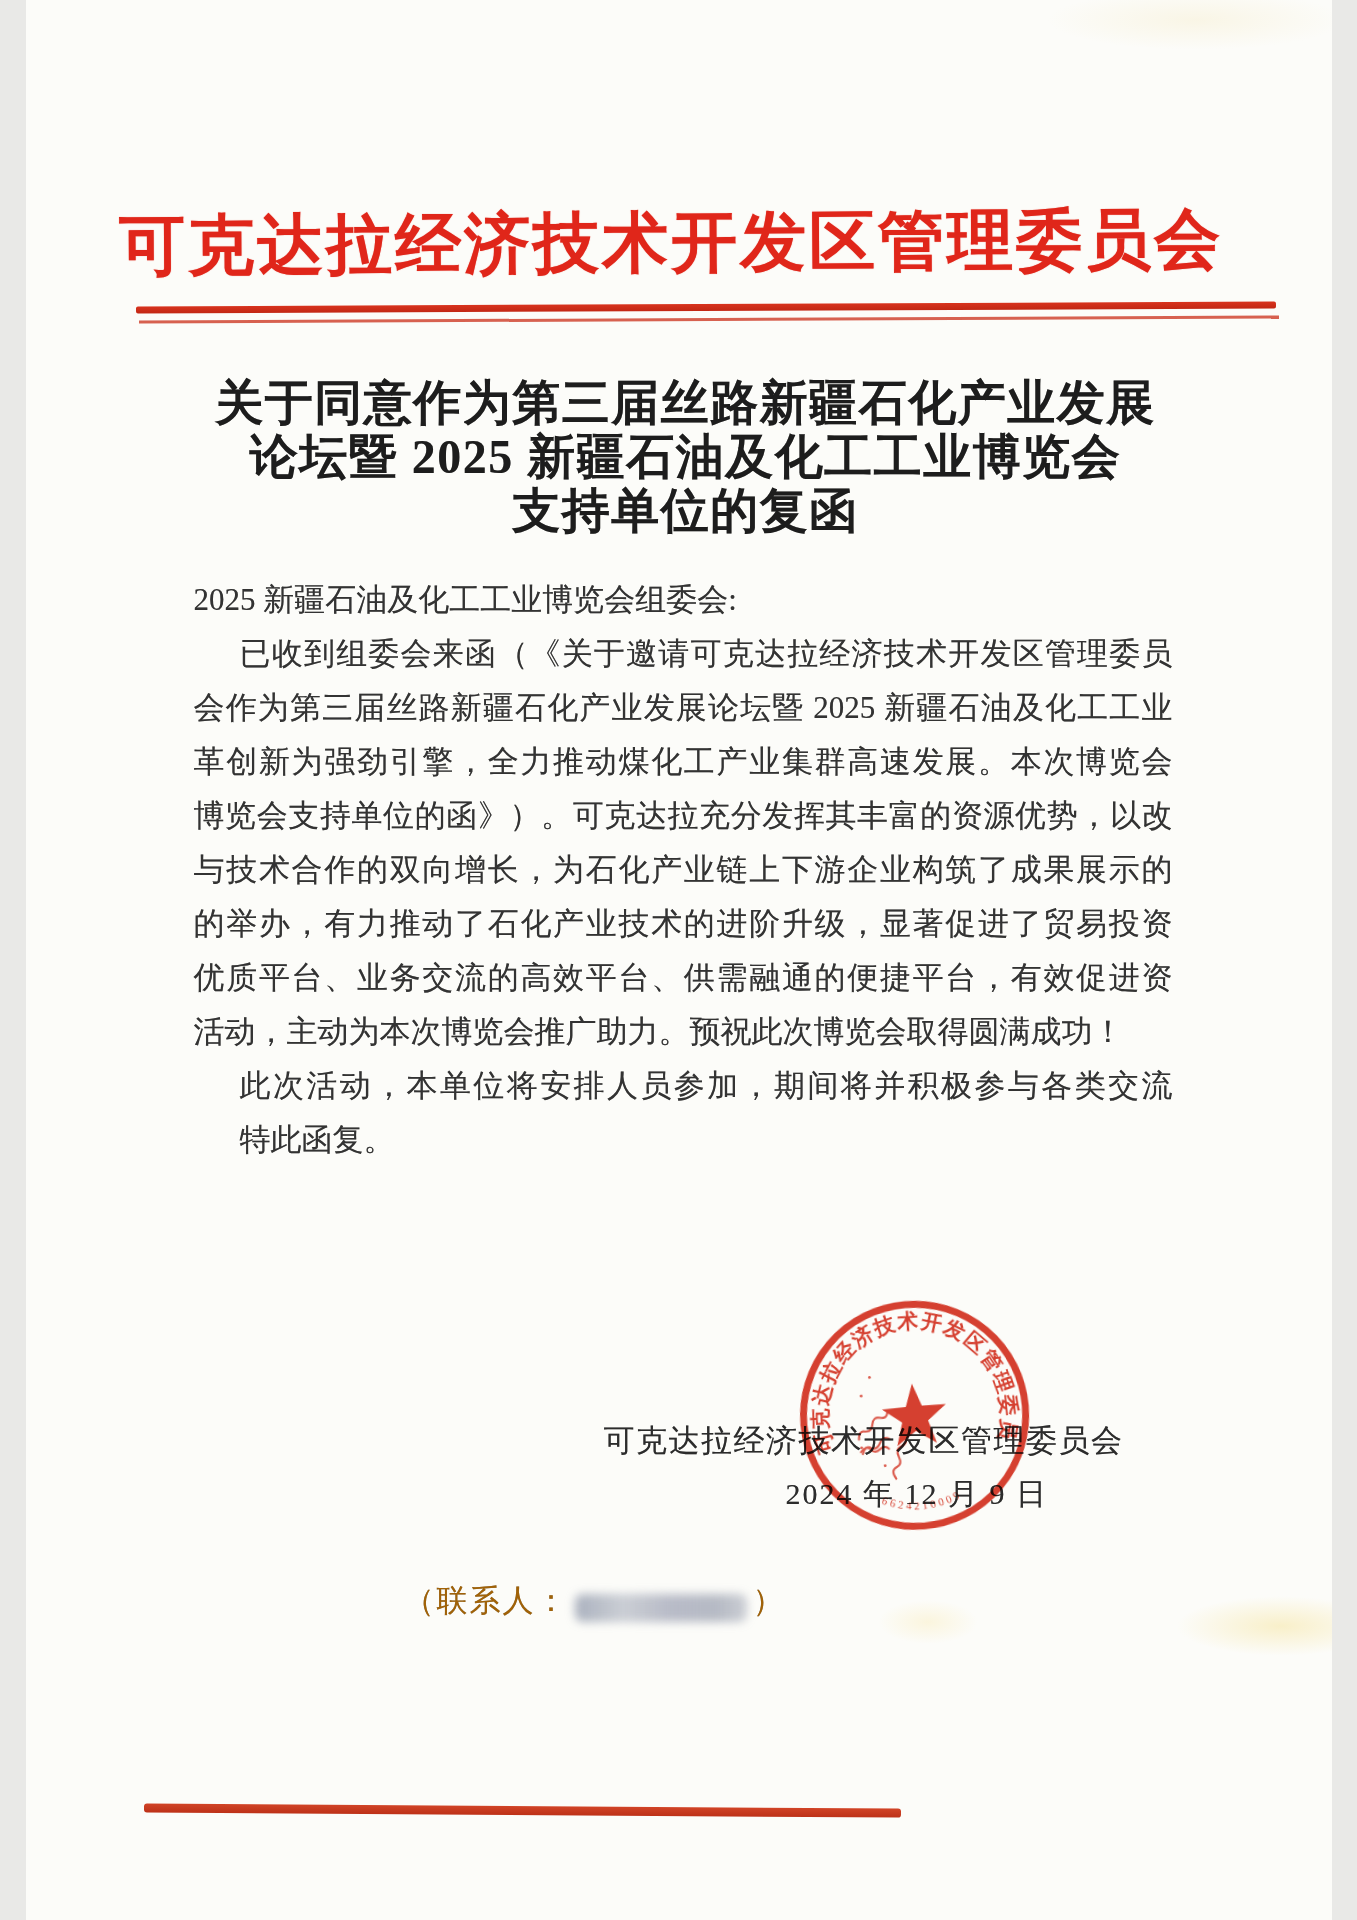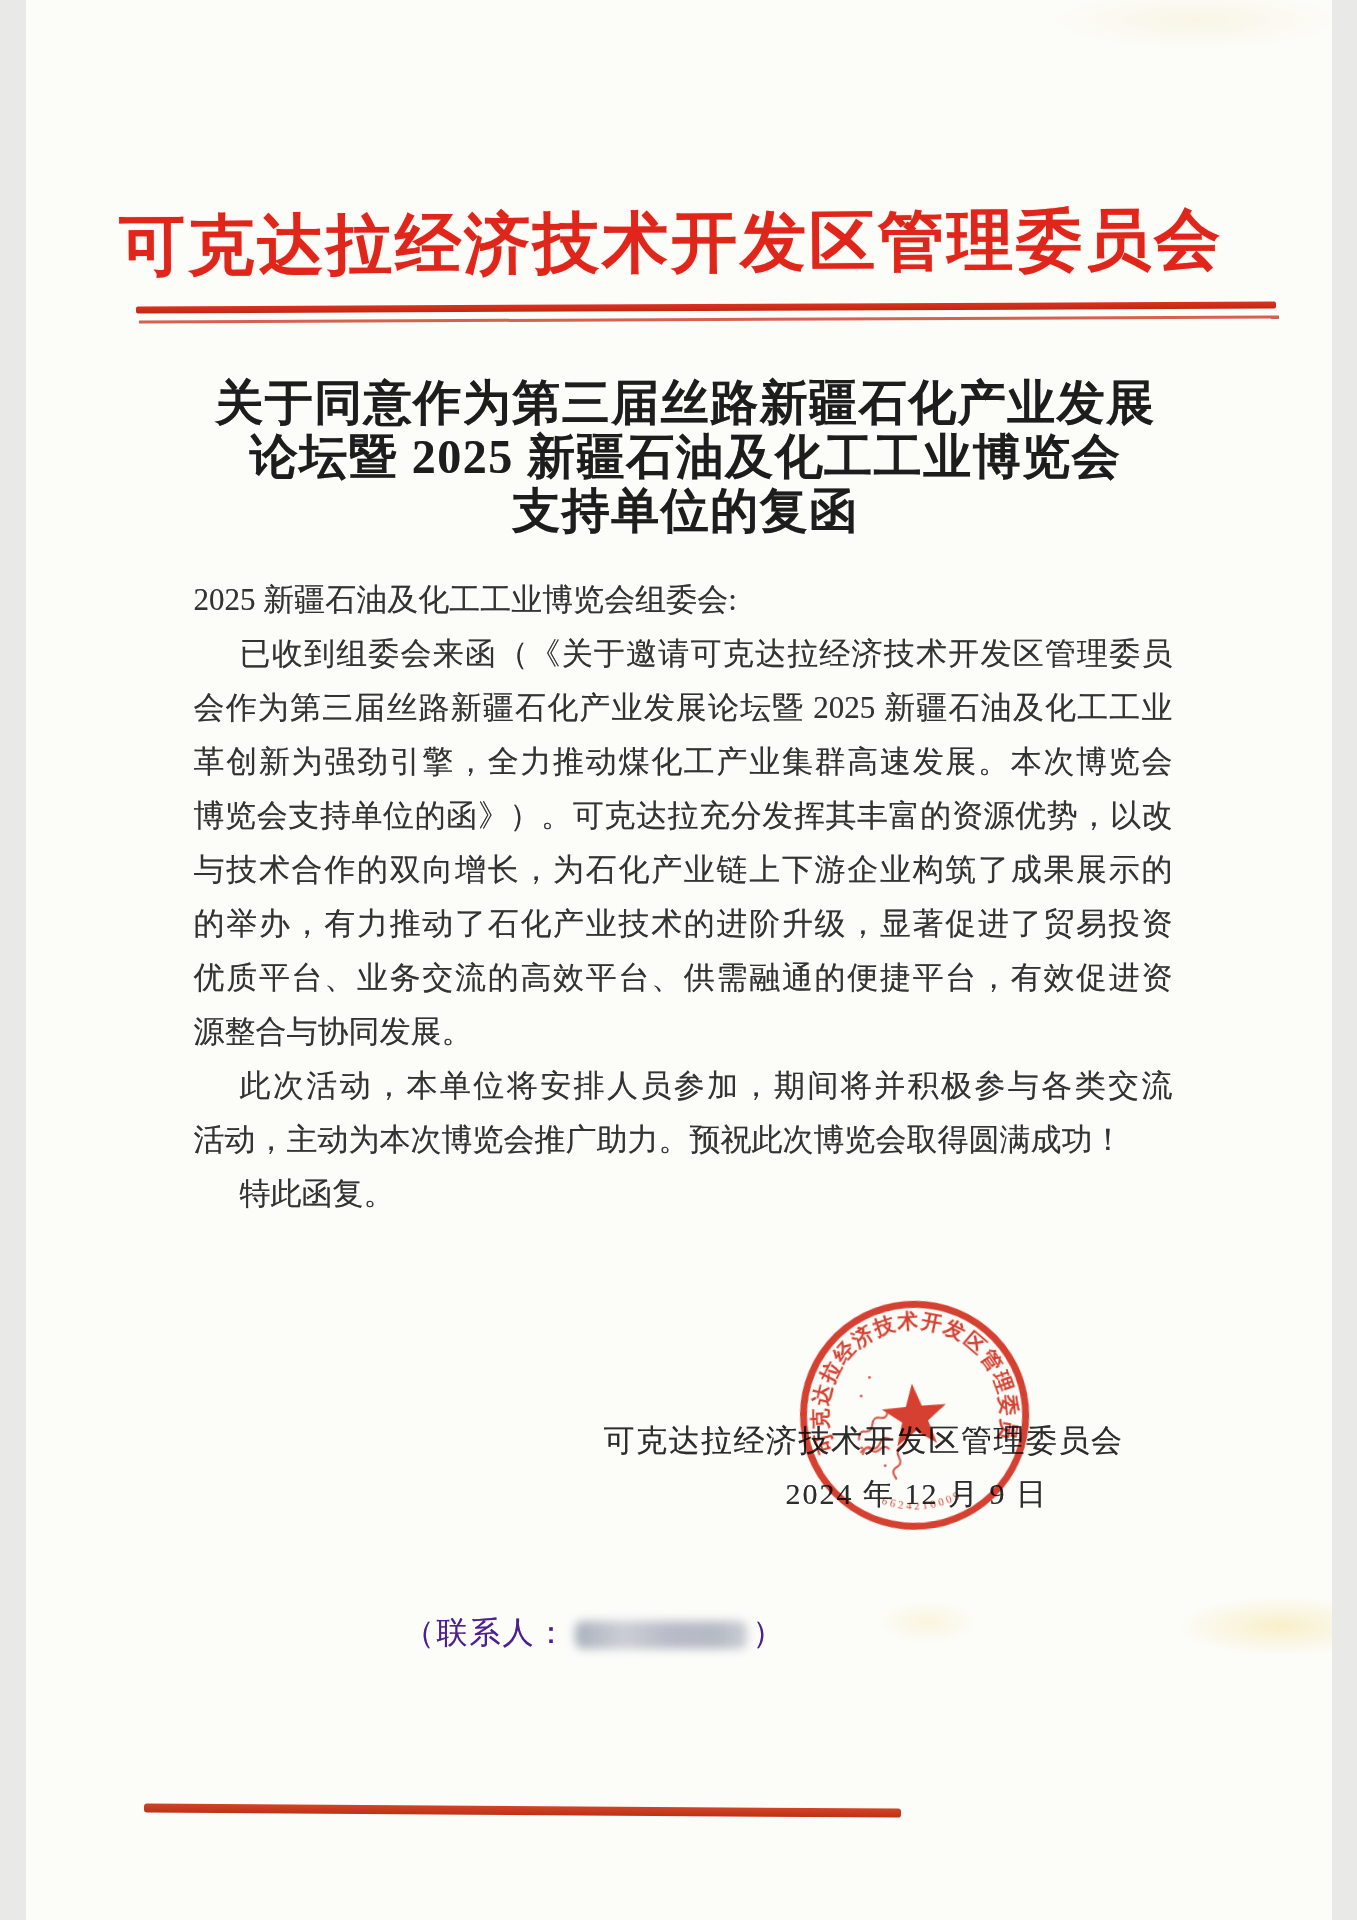--- a/index.html
+++ b/index.html
@@ -58,24 +58,23 @@
     position:absolute;left:768px;top:1296px;width:248px;height:248px;
     mix-blend-mode:multiply;opacity:.92;filter:blur(.4px);
     transform:rotate(-5deg);
   }
   .seal text{font-family:"Liberation Serif","DejaVu Serif",serif;font-weight:bold;}
   .seal .ring-txt{font-size:21px;letter-spacing:1.5px;fill:#d5301f;}
   .seal .serial-txt{font-size:11px;letter-spacing:3px;fill:#d5301f;font-weight:normal;}
   .seal .squig{stroke:#d5301f;fill:none;stroke-width:2.1;stroke-linecap:round;opacity:.85;}
   
   .contact{
-    position:absolute;left:378px;top:1580px;display:flex;align-items:center;
-    font-size:31px;color:#4c1d95;letter-spacing:2px;
+    position:absolute;left:378px;top:1580px;display:flex;align-items:flex-end;
+    font-size:31px;color:#a16207;letter-spacing:2px;
     text-shadow:0 0 .5px rgba(40,40,40,.45);
-    margin-top:32px;
   }
   .redact{
     display:inline-block;width:172px;height:28px;margin:4px 6px 0 6px;border-radius:8px;
     background:linear-gradient(90deg,rgba(104,116,142,.55),rgba(88,100,128,.3) 28%,rgba(118,124,150,.5) 55%,rgba(96,106,132,.45) 82%,rgba(110,118,142,.35));
     filter:blur(5px);
   }
   
   .bottom-rule{
     position:absolute;left:118px;top:1806px;width:757px;height:9px;
     background:linear-gradient(180deg,#d14427,#bd3118);transform:rotate(0.4deg);
@@ -109,23 +108,22 @@
 
   <div class="body">
     <div class="line">2025 新疆石油及化工工业博览会组委会:</div>
     <div class="line just indent">已收到组委会来函（《关于邀请可克达拉经济技术开发区管理委员</div>
     <div class="line just">会作为第三届丝路新疆石化产业发展论坛暨 2025 新疆石油及化工工业</div>
     <div class="line just">革创新为强劲引擎，全力推动煤化工产业集群高速发展。本次博览会</div>
     <div class="line just">博览会支持单位的函》）。可克达拉充分发挥其丰富的资源优势，以改</div>
     <div class="line just">与技术合作的双向增长，为石化产业链上下游企业构筑了成果展示的</div>
     <div class="line just">的举办，有力推动了石化产业技术的进阶升级，显著促进了贸易投资</div>
     <div class="line just">优质平台、业务交流的高效平台、供需融通的便捷平台，有效促进资</div>
-    <div class="line">源整合与协同发展。</div>
+    <div class="line">活动，主动为本次博览会推广助力。预祝此次博览会取得圆满成功！</div>
     <div class="line just indent">此次活动，本单位将安排人员参加，期间将并积极参与各类交流</div>
-    <div class="line">活动，主动为本次博览会推广助力。预祝此次博览会取得圆满成功！</div>
     <div class="line indent">特此函复。</div>
   </div>
 
   <div class="sig-org">可克达拉经济技术开发区管理委员会</div>
   <div class="sig-date">2024 年 12 月 9 日</div>
 
   <svg class="seal" viewBox="0 0 250 250">
     <defs>
       <path id="sealArc" d="M 39.3 150.1 A 88 88 0 1 1 204.7 150.1" fill="none"></path>
       <path id="sealBottom" d="M 61 192.8 A 95 95 0 0 0 183 192.8" fill="none"></path>

